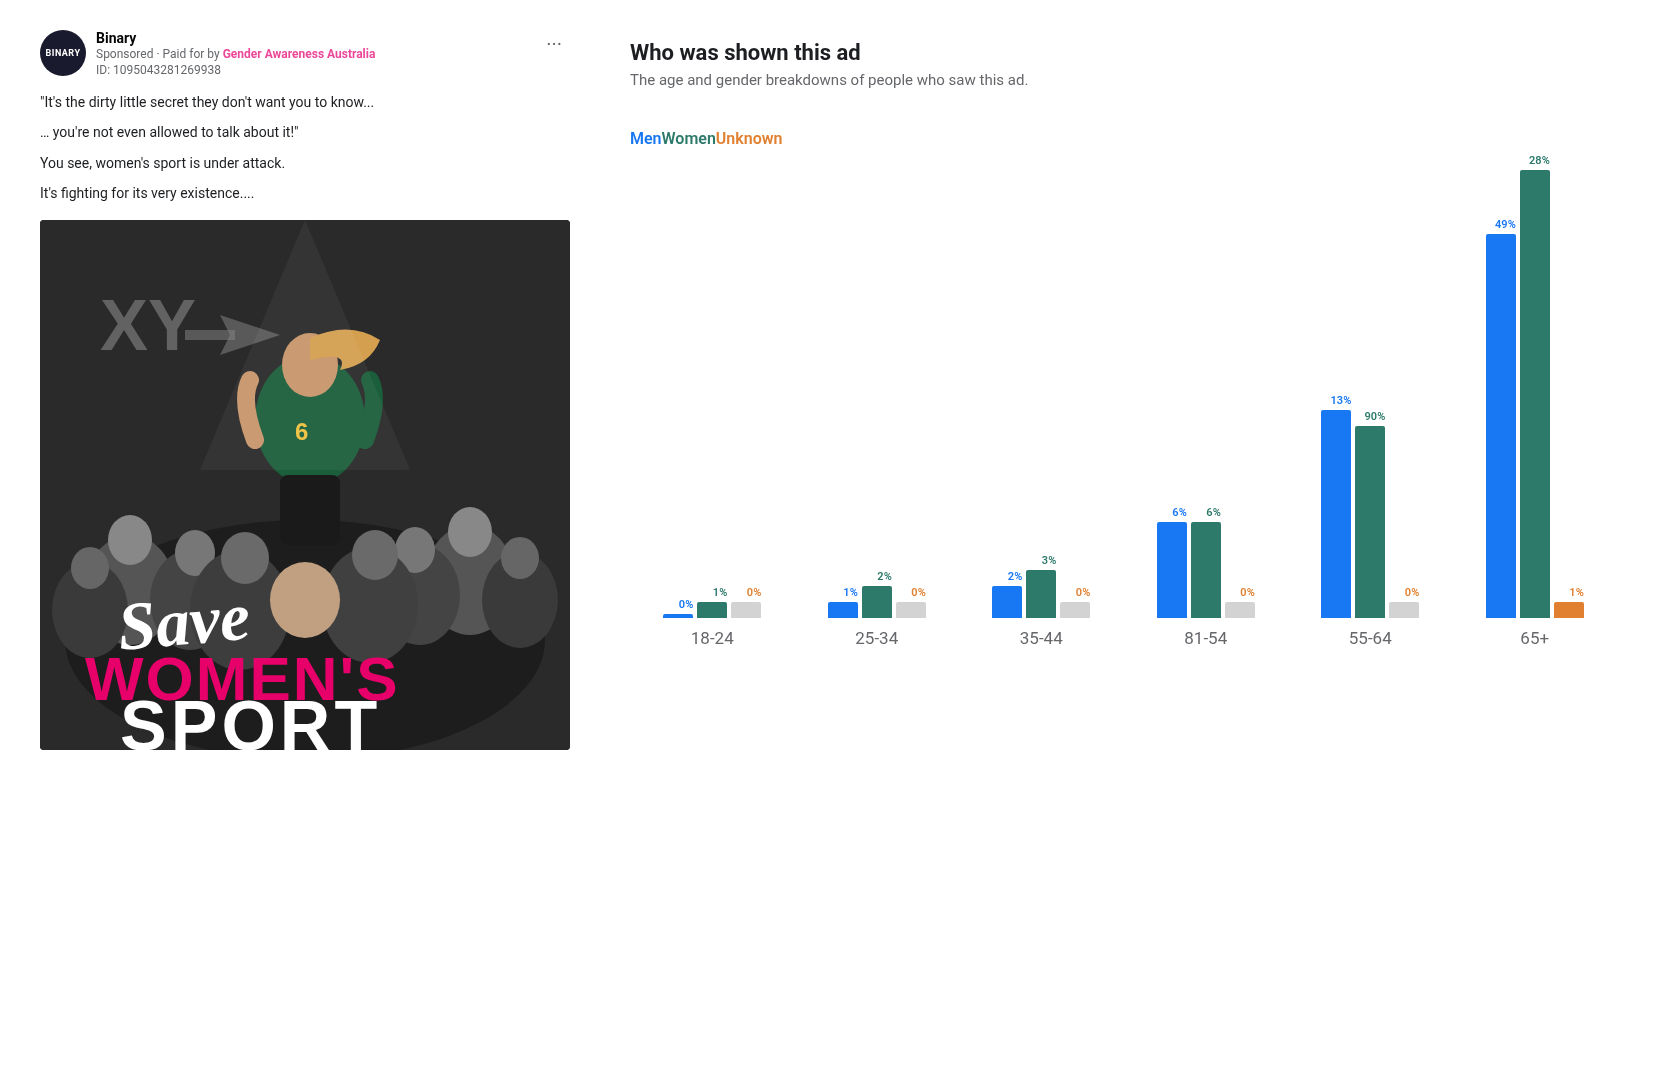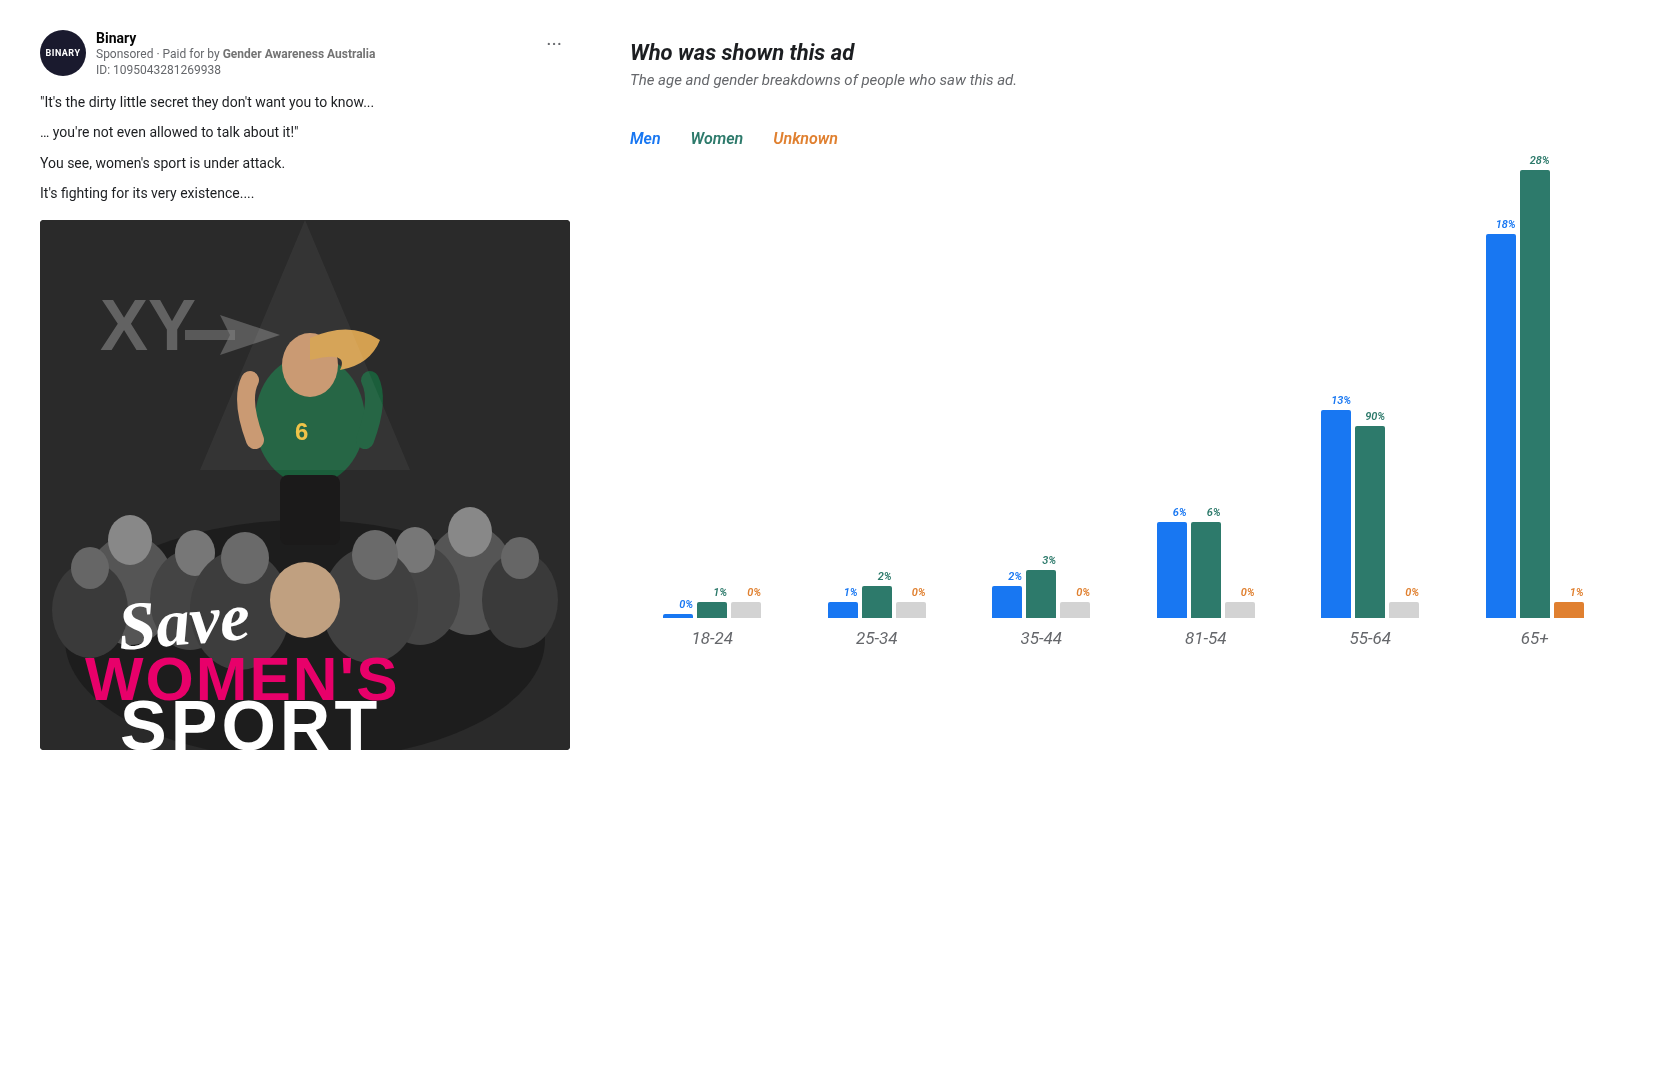--- a/index.html
+++ b/index.html
@@ -53,21 +53,21 @@
       font-weight: 700;
       color: #050505;
     }
     .ad-sponsored {
       font-size: 12px;
       color: #65676b;
       line-height: 1.4;
     }
     .ad-sponsored strong {
       font-weight: 700;
-      color: #737373;
+      color: #ec4899;
     }
     .ad-id {
       font-size: 12px;
       color: #65676b;
     }
     .ad-dots {
       font-size: 20px;
       color: #65676b;
       cursor: pointer;
       padding: 4px 8px;
@@ -97,39 +97,37 @@
     
     .ad-image-svg {
       width: 100%;
       height: 100%;
     }
 
     
     .right-panel {
       flex: 1;
       padding-top: 10px;
-      font-style: italic;
     }
 
     .chart-title {
       font-size: 22px;
       font-weight: 700;
       color: #1c1e21;
       margin-bottom: 6px;
     }
 
     .chart-subtitle {
       font-size: 15px;
       color: #65676b;
       margin-bottom: 40px;
     }
 
     .legend {
       display: flex;
-      gap: 30px;
       margin-bottom: 40px;
     }
 
     .legend-item {
       font-size: 16px;
       font-weight: 600;
       cursor: pointer;
     }
     .legend-men { color: #1877f2; }
     .legend-women { color: #2d7a6b; }
@@ -374,21 +372,21 @@
             <div class="bar-wrapper">
               <div class="bar-label bar-label-unknown">0%</div>
               <div class="bar bar-unknown-light" style="height: 16px; background: rgb(211, 211, 211);"></div>
             </div>
           </div>
           <div class="age-label">55-64</div>
         </div>
         <div class="age-group">
           <div class="bars-row">
             <div class="bar-wrapper">
-              <div class="bar-label bar-label-men">18%</div>
+              <div class="bar-label bar-label-men">49%</div>
               <div class="bar bar-men" style="height: 384px;"></div>
             </div>
             <div class="bar-wrapper">
               <div class="bar-label bar-label-women">28%</div>
               <div class="bar bar-women" style="height: 448px;"></div>
             </div>
             <div class="bar-wrapper">
               <div class="bar-label bar-label-unknown">1%</div>
               <div class="bar bar-unknown" style="height: 16px;"></div>
             </div>

